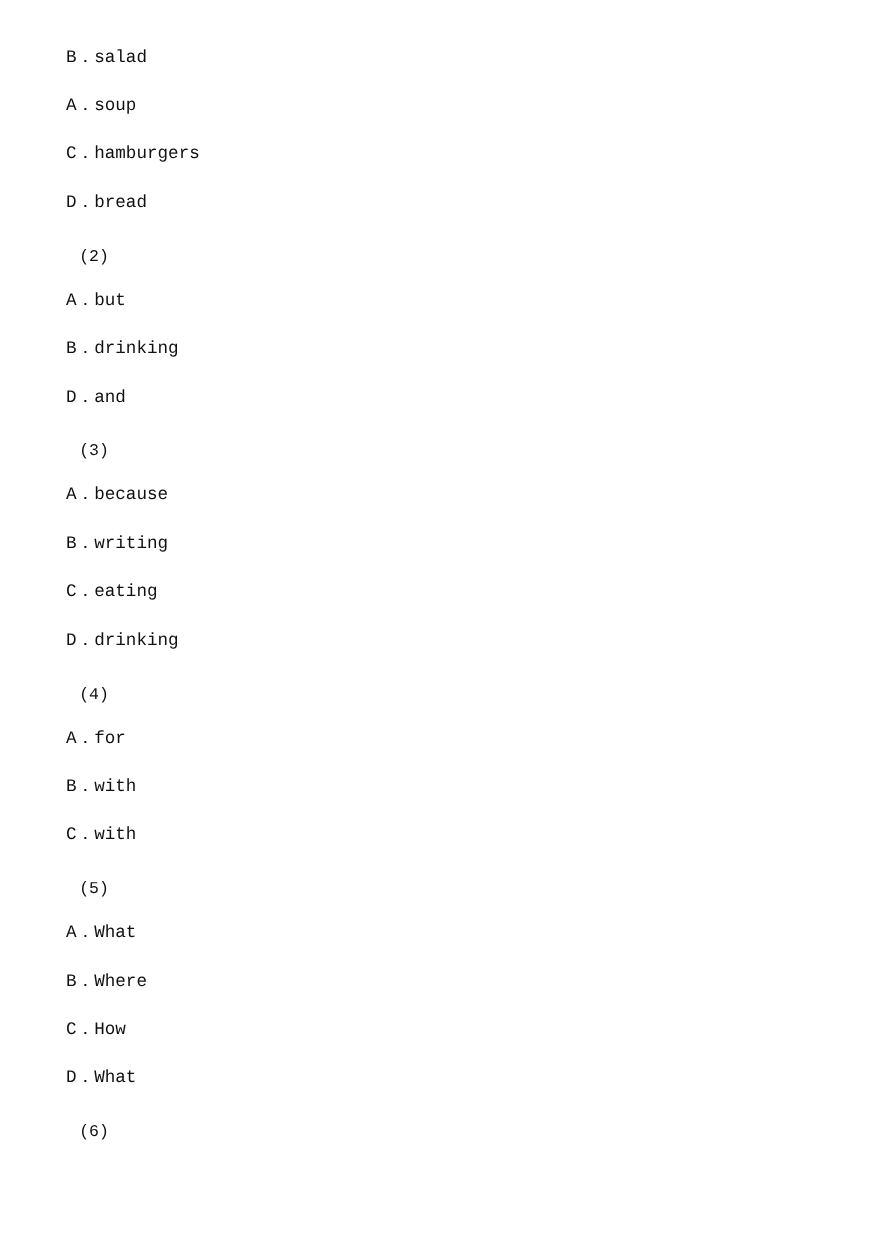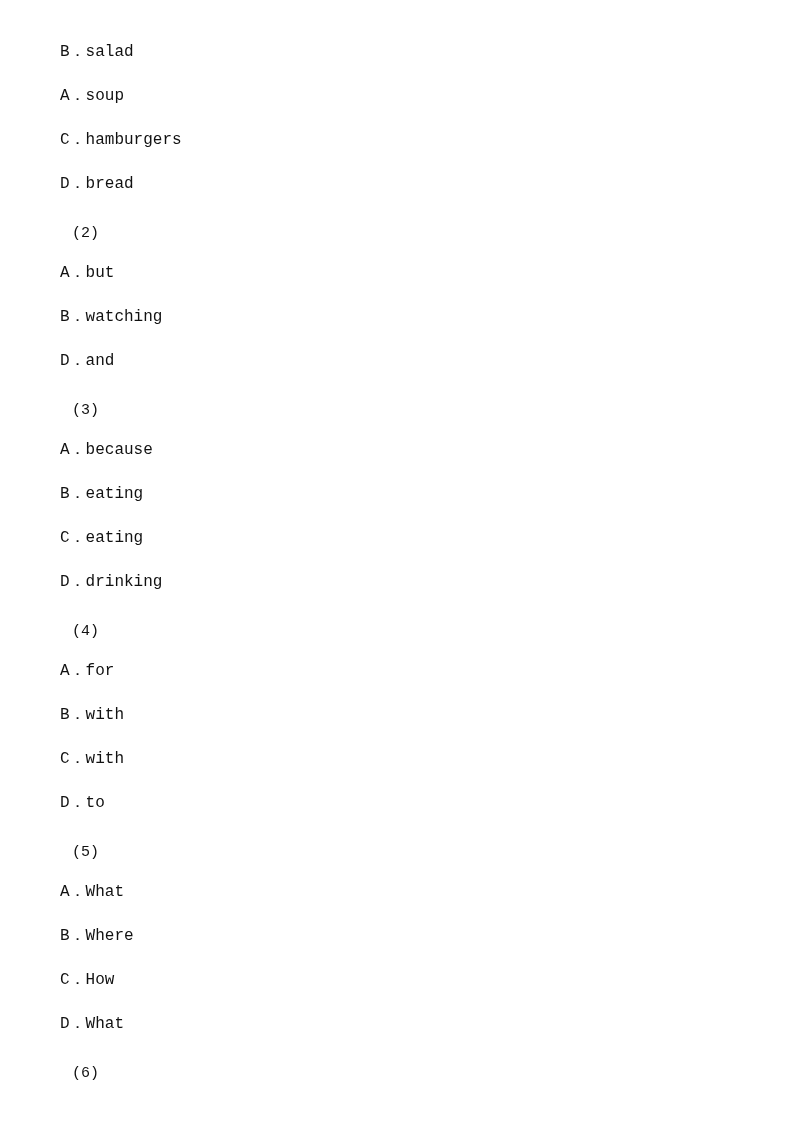--- a/index.html
+++ b/index.html
@@ -34,31 +34,30 @@
 <body>
 
 <div class="page-content">
 
 <div class="option-line">B．salad</div>
     <div class="option-line">A．soup</div>
     <div class="option-line">C．hamburgers</div>
     <div class="option-line">D．bread</div>
     <div class="section-label">(2)</div>
     <div class="option-line">A．but</div>
-    <div class="option-line">B．watching</div>
+    <div class="option-line">B．drinking</div>
     <div class="option-line">D．and</div>
     <div class="section-label">(3)</div>
     <div class="option-line">A．because</div>
-    <div class="option-line">B．eating</div>
+    <div class="option-line">B．writing</div>
     <div class="option-line">C．eating</div>
     <div class="option-line">D．drinking</div>
     <div class="section-label">(4)</div>
     <div class="option-line">A．for</div>
     <div class="option-line">B．with</div>
     <div class="option-line">C．with</div>
-    <div class="option-line">D．to</div>
     <div class="section-label">(5)</div>
     <div class="option-line">A．What</div>
     <div class="option-line">B．Where</div>
     <div class="option-line">C．How</div>
     <div class="option-line">D．What</div>
     <div class="section-label">(6)</div>
   </div>
 
 </body></html>

